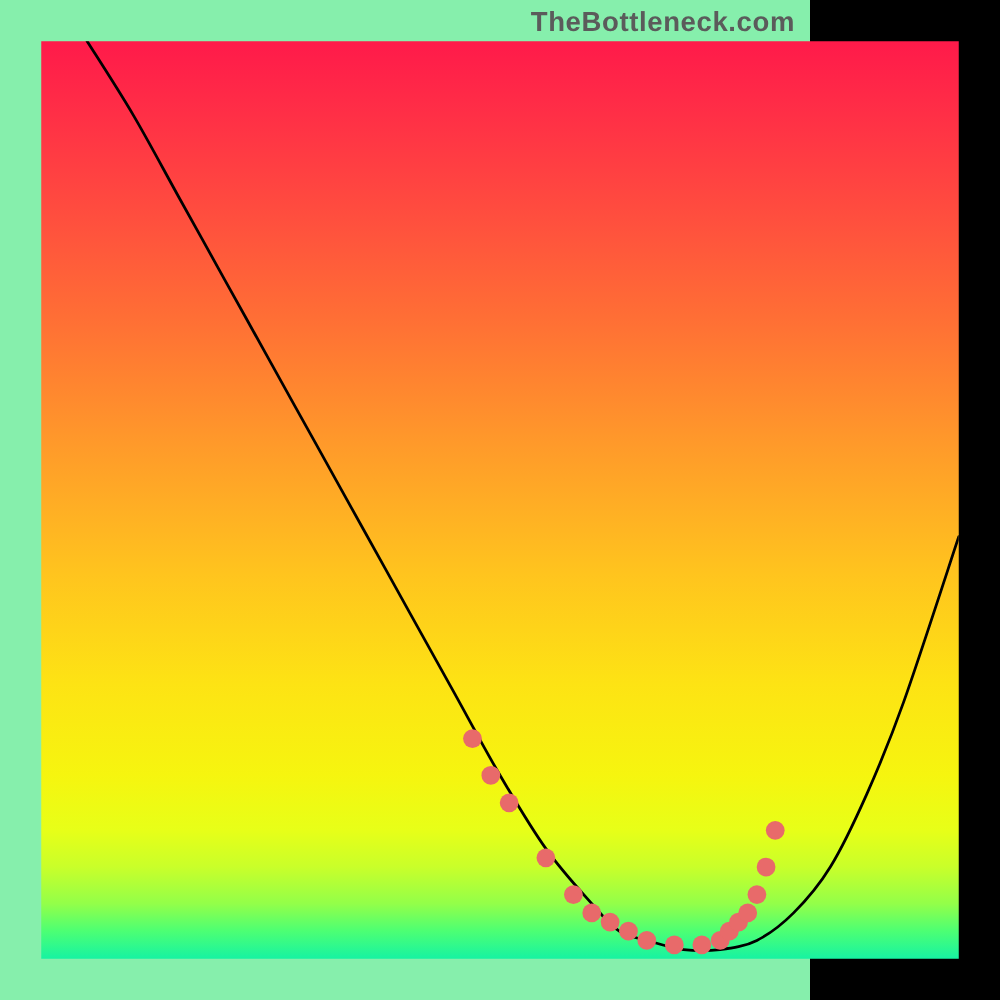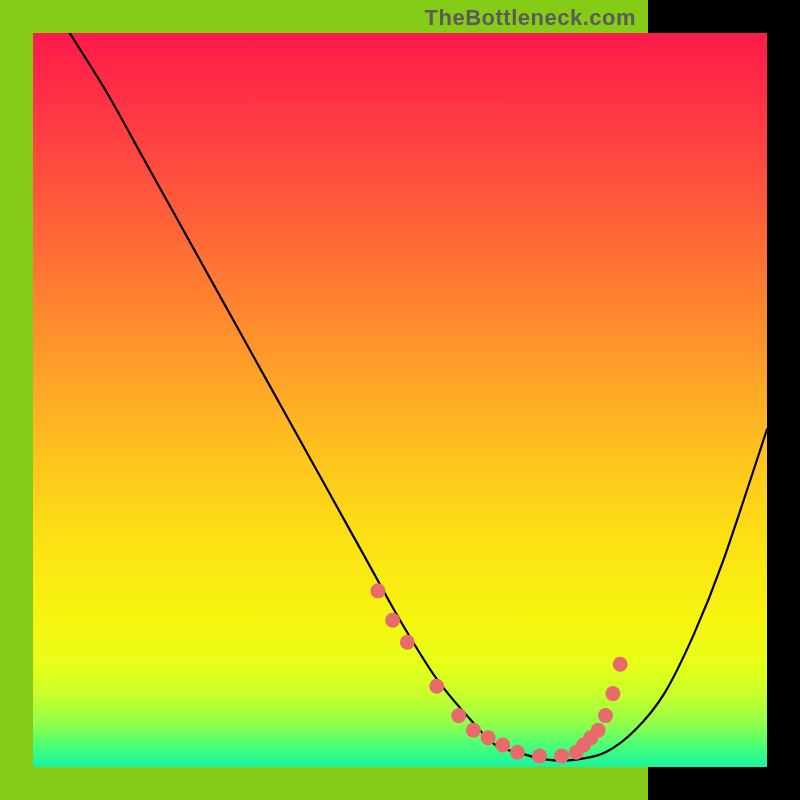--- a/index.html
+++ b/index.html
@@ -8,21 +8,21 @@
     width: 800px;
     height: 800px;
     background: #000;
     overflow: hidden;
     font-family: Arial, Helvetica, sans-serif;
   }
   .frame {
     position: relative;
     width: 648px;
     height: 800px;
-    background: #84cc16;
+    background: #86efac;
   }
   .watermark {
     position: absolute;
     top: 5px;
     right: 12px;
     color: #5b5b5b;
     font-size: 22px;
     font-weight: 700;
     letter-spacing: 0.5px;
     font-family: Arial, Helvetica, sans-serif;

